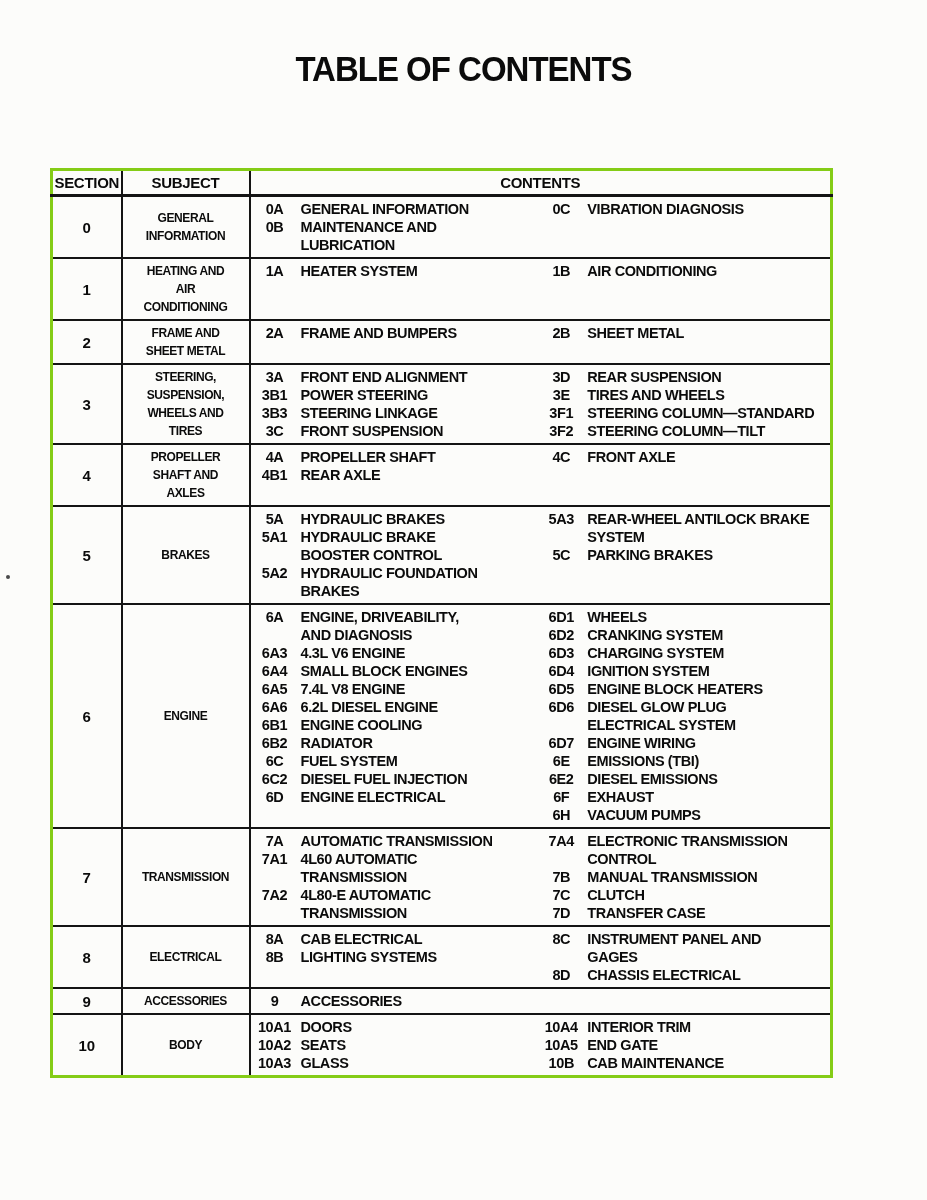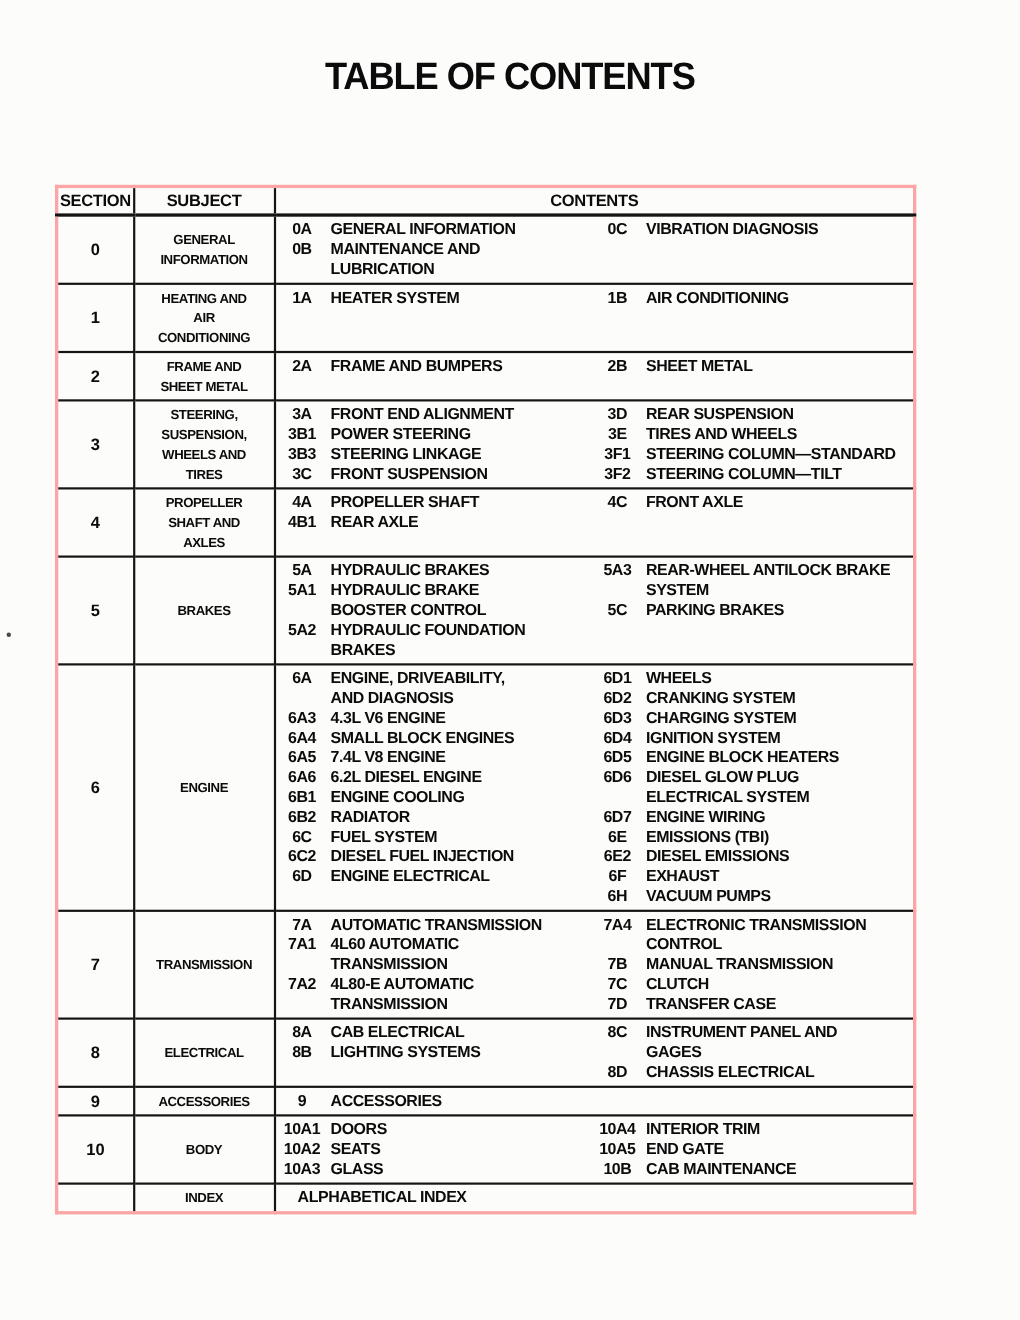--- a/index.html
+++ b/index.html
@@ -28,21 +28,21 @@
     text-indent:24px;
     letter-spacing:-0.2px;
     word-spacing:2px;
   }
 
   table.toc{
     position:absolute;top:168px;left:50px;
     width:780px;
     border-collapse:collapse;
     table-layout:fixed;
-    border:3px solid #fca5a5;
+    border:3px solid #84cc16;
   }
   col.c-section{width:70px;}
   col.c-subject{width:128px;}
   col.c-contents{width:582px;}
 
   th,td{border:2px solid #141414;}
 
   th{
     font-size:15px;font-weight:bold;
     padding:3px 1px;
@@ -513,34 +513,19 @@
                   <span class="label">END GATE</span>
                 </div>
                 <div class="item">
                   <span class="code">10B</span>
                   <span class="label">CAB MAINTENANCE</span>
                 </div>
               </div>
             </div>
           </td>
         </tr>
-        <tr>
-          <td class="sec"></td>
-          <td class="subj">INDEX</td>
-          <td class="cont">
-            <div class="cols">
-              <div class="sub">
-                <div class="item">
-                  <span class="code empty"></span>
-                  <span class="label">ALPHABETICAL INDEX</span>
-                </div>
-              </div>
-              <div class="sub"></div>
-            </div>
-          </td>
-        </tr>
       </tbody>
   </table>
 
   <div class="artifact-dot"></div>
 
 
 </div>
 
 </body></html>

